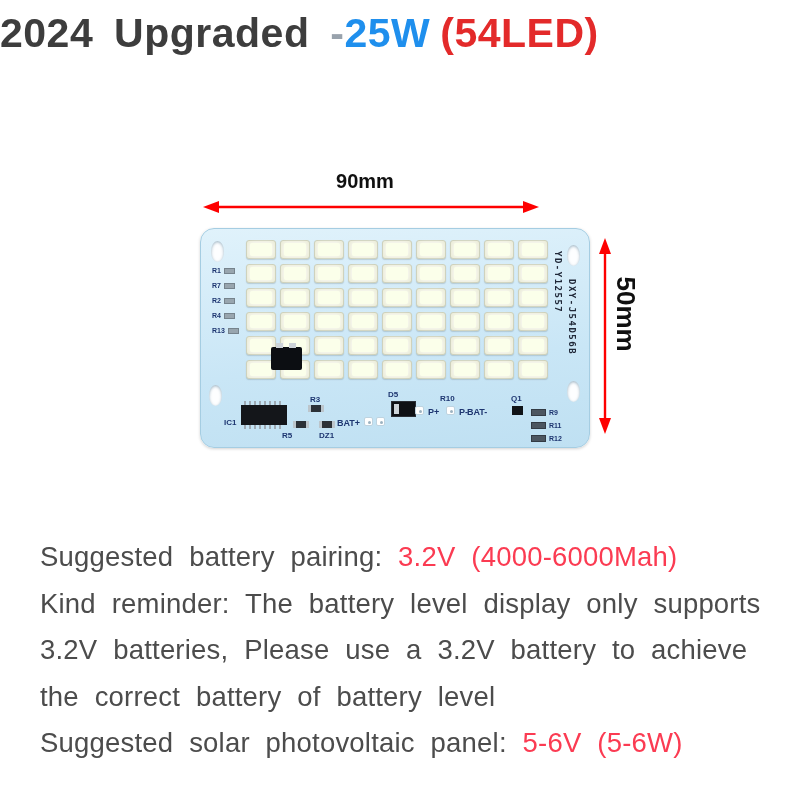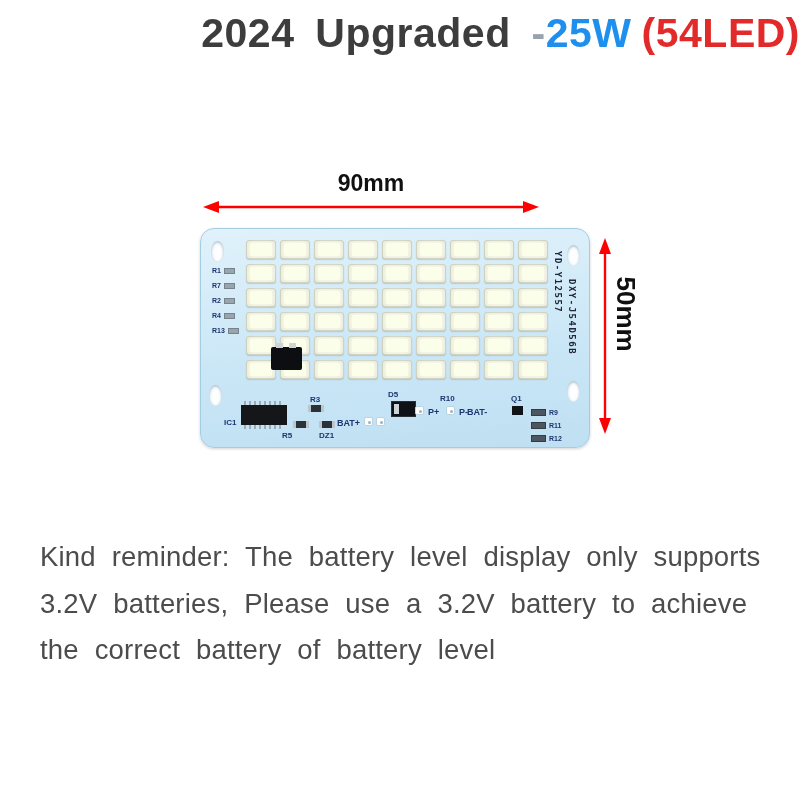--- a/index.html
+++ b/index.html
@@ -1,30 +1,30 @@
 <!DOCTYPE html>
 <html style="--title-text: #3d3d3d; --power-blue: #1f8fed; --count-red: #e32a2a; --dimension-red: #fe0000; --pcb-blue: #c9e6f6; --note-gray: #4c4c4c; --note-red: #fb3b52;"><head>
 <meta charset="utf-8">
 <style>
   * { margin:0; padding:0; box-sizing:border-box; }
   html,body { background:#fff; }
   .page { position:relative; width:800px; height:800px; background:#fff; overflow:hidden;
           font-family:"Liberation Sans","DejaVu Sans",sans-serif; }
 
   
-  .title { position:absolute; top:10px; left:0; width:100%; text-align:right;
+  .title { position:absolute; top:10px; left:0; width:100%; text-align:left;
            font-size:41px; font-weight:700; color:var(--title-text,#3d3d3d);
            word-spacing:9px; letter-spacing:.5px; white-space:nowrap; }
   .t-dash  { color:#98a2ac; }
   .t-power { color:var(--power-blue,#1f8fed); }
   .t-count { color:var(--count-red,#e32a2a); margin-left:10px; }
 
   
-  .dim-w-label { position:absolute; left:203px; top:170px; width:336px; text-align:center;
-                 font-size:23px; font-weight:700; color:#101010; }
+  .dim-w-label { position:absolute; left:197px; top:170px; width:336px; text-align:center;
+                 font-size:20px; font-weight:700; color:#101010; }
   .arrow-h { position:absolute; left:203px; top:196px; color:var(--dimension-red,#fe0000); }
   .arrow-v { position:absolute; left:594px; top:238px; color:var(--dimension-red,#fe0000); }
   .dim-h-label { position:absolute; left:589px; top:297px; width:72px; text-align:center;
                  font-size:26px; font-weight:700; color:#101010; transform:rotate(90deg); }
 
   
   .pcb { position:absolute; left:200px; top:228px; width:390px; height:220px;
          border-radius:14px; border:1px solid #a5cde2;
          background:linear-gradient(175deg,#e0f2fb, var(--pcb-blue,#c9e6f6) 60%, #bfe0f2);
          box-shadow:0 1px 3px rgba(0,0,0,.18); }
@@ -349,18 +349,20 @@
     <span class="silk silk-lg lbl-batminus">BAT-</span>
 
     <span class="silk lbl-q1">Q1</span>
     <i class="q1-chip"></i>
 
     <span class="vtext vt1">YD-Y12557</span>
     <span class="vtext vt2">DXY-J54D56B</span>
   </div>
 
   <section class="notes">
+    <p><span>Suggested battery pairing: </span><span class="hl">3.2V (4000-6000Mah)</span></p>
     <p>Kind reminder: The battery level display only supports</p>
     <p>3.2V batteries, Please use a 3.2V battery to achieve</p>
     <p>the correct battery of battery level</p>
+    <p><span>Suggested solar photovoltaic panel: </span><span class="hl">5-6V (5-6W)</span></p>
   </section>
 
 </div>
 
 </body></html>

